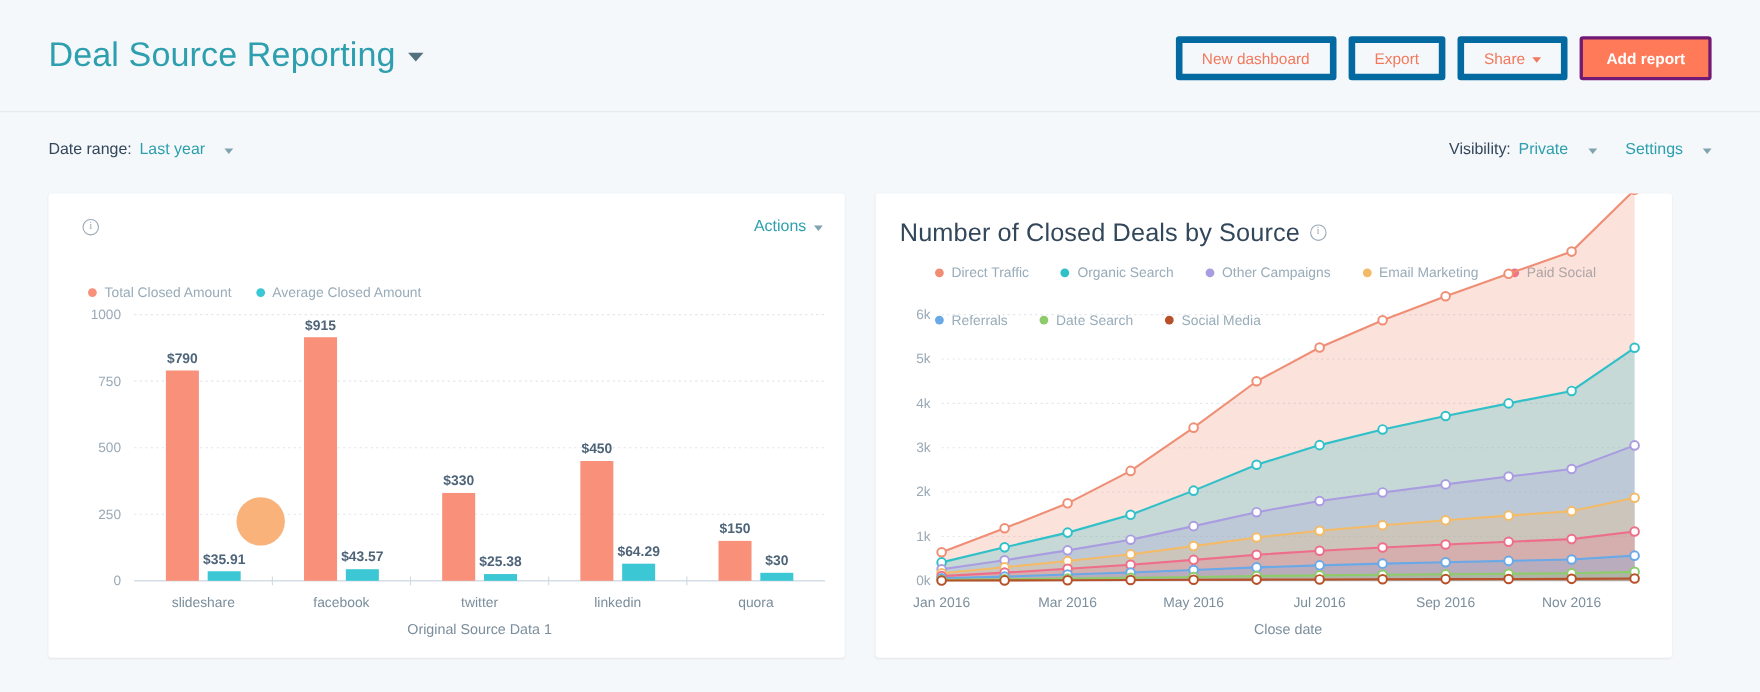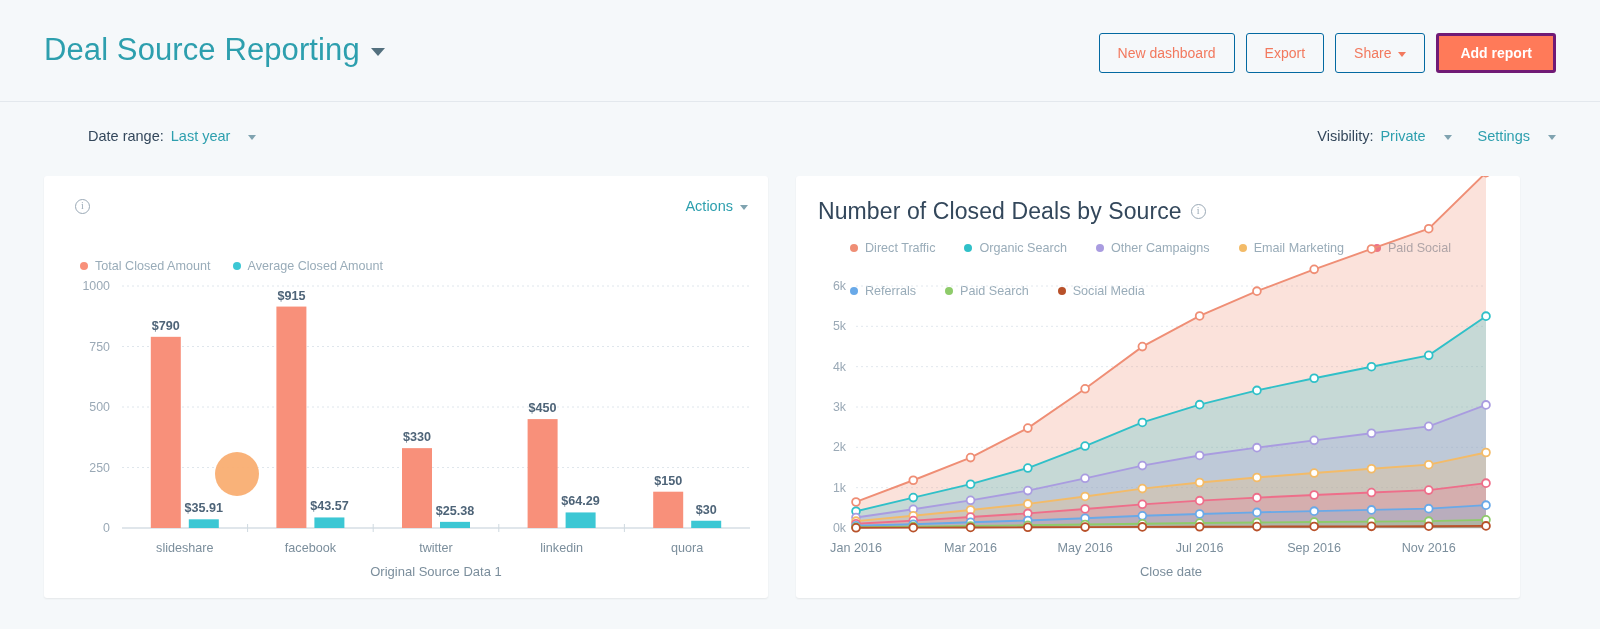--- a/index.html
+++ b/index.html
@@ -32,40 +32,40 @@
   .header-actions {
     position: absolute; right: 44px; top: 33px;
     display: flex; align-items: center; gap: 11px;
   }
   .btn {
     height: 40px; border-radius: 3px; font-size: 14px;
     display: flex; align-items: center; justify-content: center;
     cursor: pointer; white-space: nowrap;
   }
   .btn-outline {
-    border: 1px solid #0369a1; color: #f2795e; background: transparent;
+    border: 6px solid #0369a1; color: #f2795e; background: transparent;
     padding: 0 18px;
   }
   .btn-primary {
     background: #ff7a59; color: #fff; border: 3px solid #701a75;
     font-weight: 700; padding: 0 21px;
   }
   .btn .caret-sm {
     width: 0; height: 0; border-left: 4px solid transparent;
     border-right: 4px solid transparent; border-top: 5px solid #f2795e;
     margin-left: 7px; margin-top: 2px;
   }
 
   
   .subbar {
     position: absolute; left: 0; top: 102px; width: 1600px; height: 70px;
   }
   .subbar-left {
     position: absolute; left: 44px; top: 26px;
-    display: flex; align-items: center; gap: 7px; font-size: 14.5px; margin-left: 44px;
+    display: flex; align-items: center; gap: 7px; font-size: 14.5px;
   }
   .subbar-right {
     position: absolute; right: 44px; top: 26px;
     display: flex; align-items: center; gap: 26px; font-size: 14.5px;
   }
   .lbl-static { color: #33475b; }
   .link-drop {
     display: flex; align-items: center; gap: 18px;
     color: #2d9fae; cursor: pointer;
   }
@@ -289,21 +289,21 @@
       <div class="legend-item">
         <span class="legend-dot" style="background: rgb(238, 110, 138);"></span>
         <span>Paid Social</span>
       </div>
       <div class="legend-item">
         <span class="legend-dot" style="background: rgb(105, 169, 232);"></span>
         <span>Referrals</span>
       </div>
       <div class="legend-item">
         <span class="legend-dot" style="background: rgb(142, 203, 106);"></span>
-        <span>Paid Search</span>
+        <span>Date Search</span>
       </div>
       <div class="legend-item">
         <span class="legend-dot" style="background: rgb(184, 81, 42);"></span>
         <span>Social Media</span>
       </div>
     </div>
   <svg class="chart-svg" id="chart-right" width="724" height="422">
       <text x="50" y="356" text-anchor="end" class="tick-lbl">0k</text>
       <line x1="60" y1="311.6666666666667" x2="690" y2="311.6666666666667" stroke="#e2e8ee" stroke-width="1" stroke-dasharray="2 3"></line>
       <text x="50" y="315.6666666666667" text-anchor="end" class="tick-lbl">1k</text>

